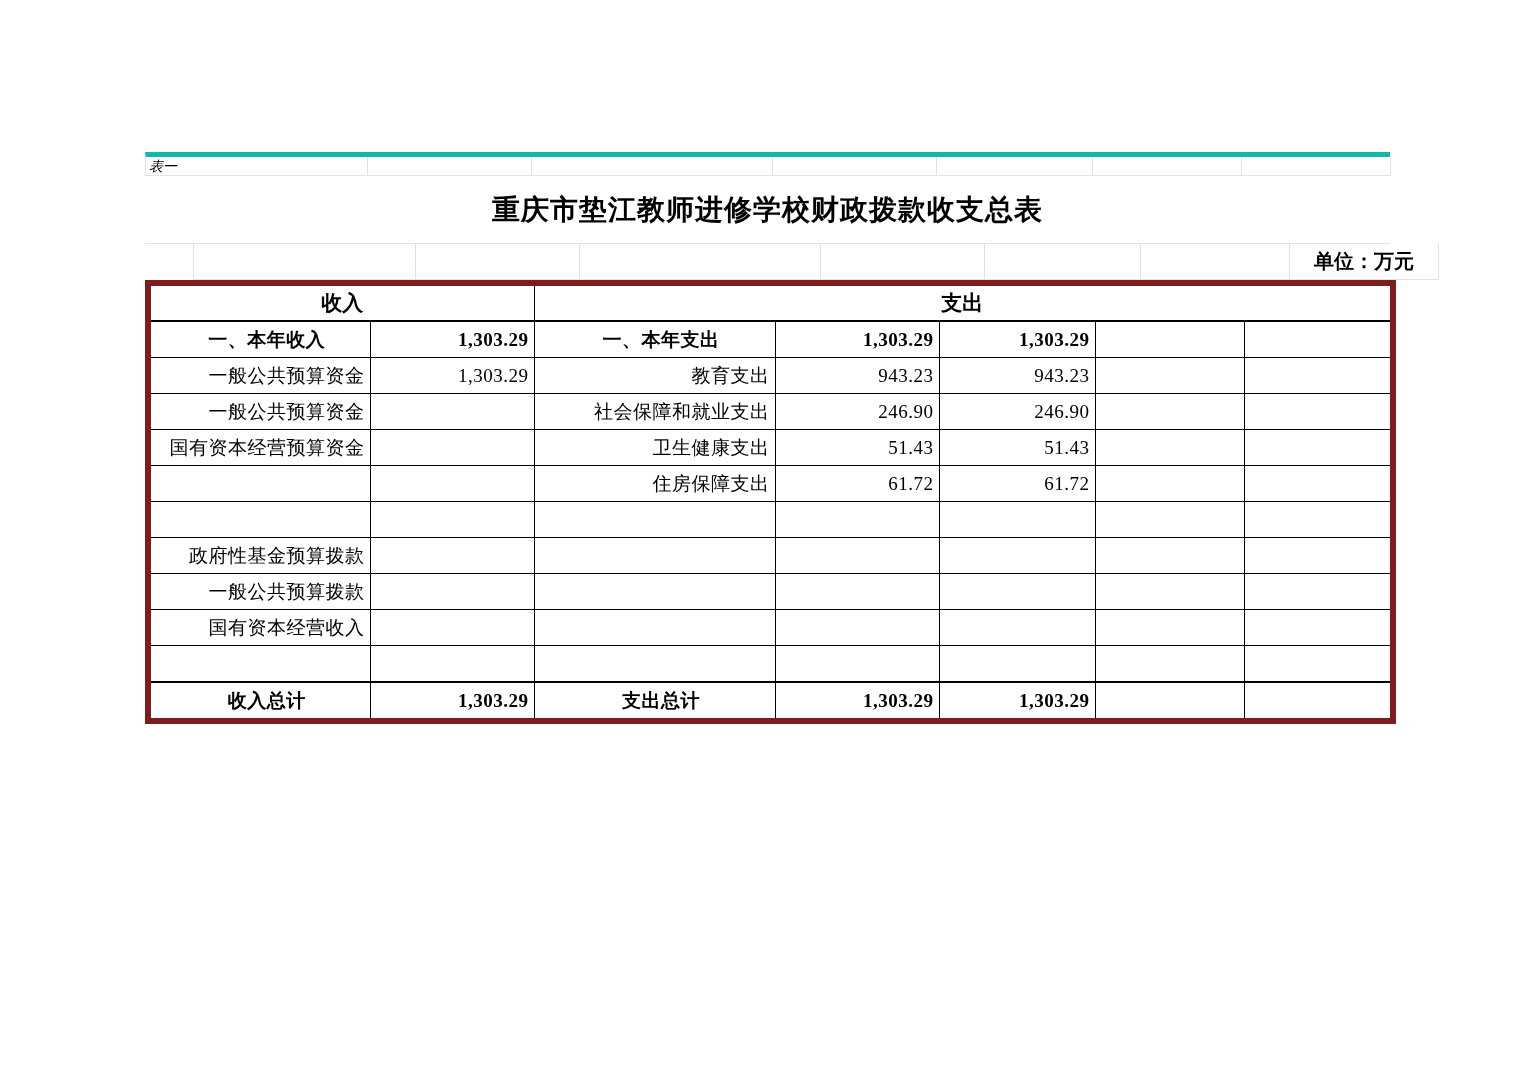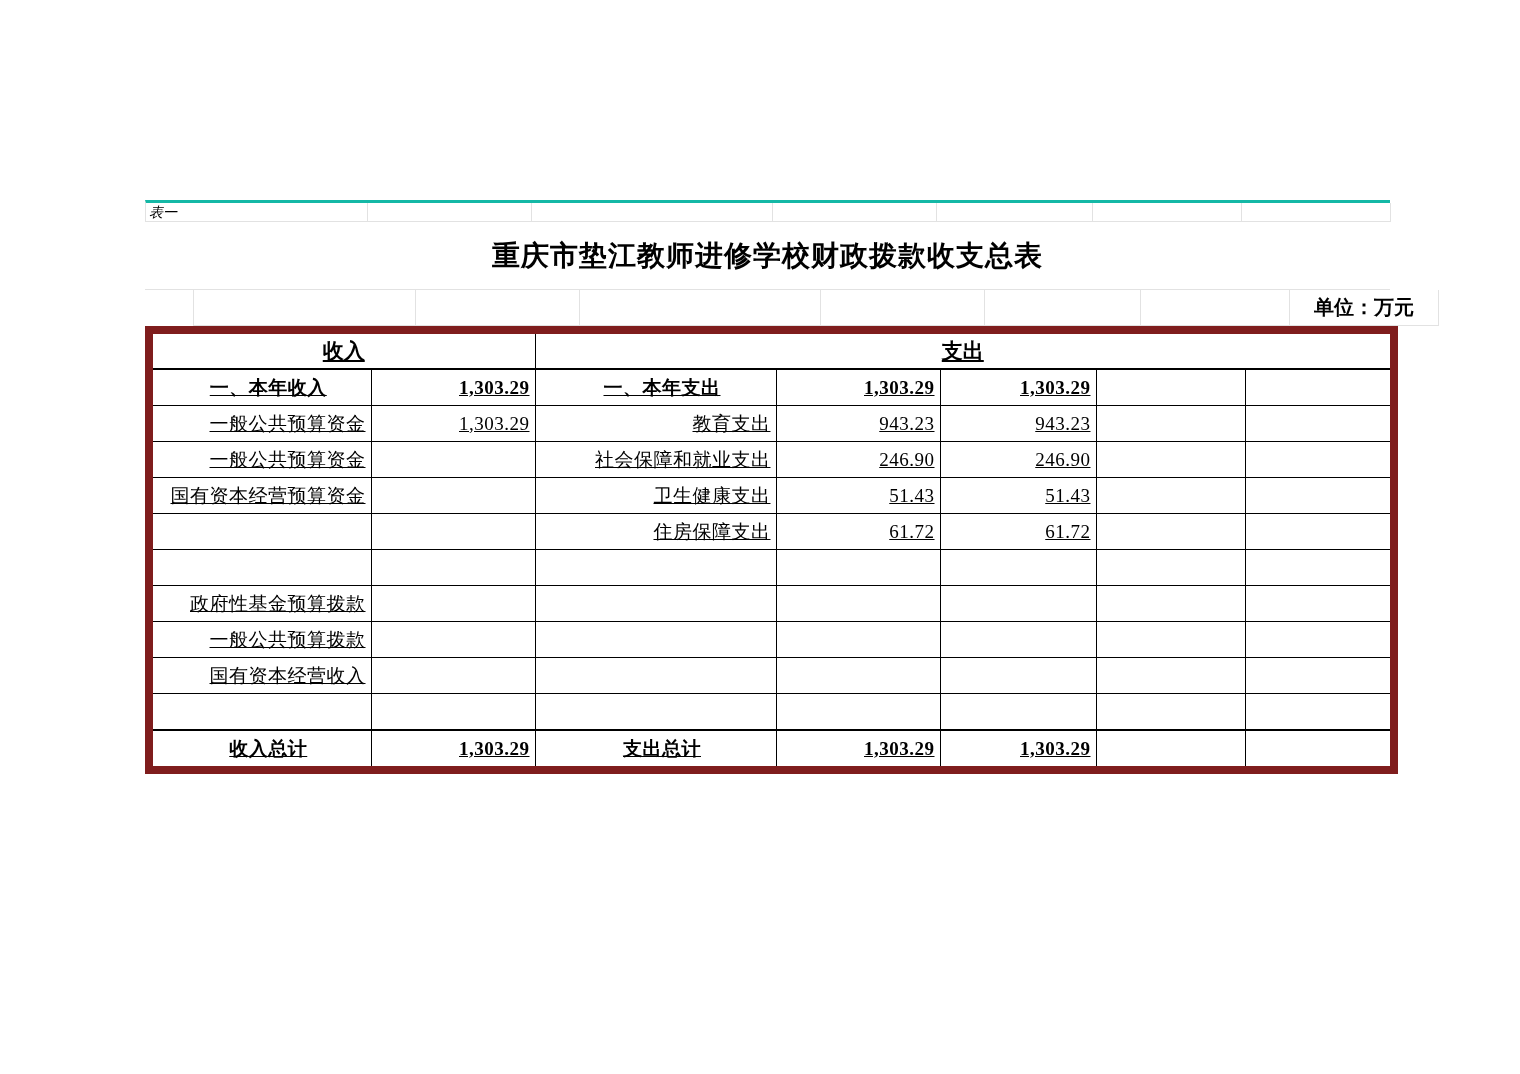--- a/index.html
+++ b/index.html
@@ -16,21 +16,21 @@
     left: 145px;
     top: 152px;
     width: 1245px;
   }
   
   .frow {
     display: grid;
     grid-template-columns: 222px 164px 241px 164px 156px 149px 149px;
     border-left: 1px solid #e2e2e2;
   }
-  .frow.top { border-top: 3px solid #14b8a6; margin-top: 48px; }
+  .frow.top { border-top: 5px solid #14b8a6; }
   .fcell {
     border-right: 1px solid #e2e2e2;
     border-bottom: 1px solid #e2e2e2;
     overflow: hidden;
   }
   .label-row { height: 19px; }
   .label-row .fcell {
     font-size: 14px;
     line-height: 19px;
     padding-left: 3px;
@@ -59,22 +59,21 @@
   .unit-row .unit {
     font-size: 20px;
     font-weight: bold;
     white-space: nowrap;
   }
   
   table.budget {
     border-collapse: collapse;
     table-layout: fixed;
     width: 1245px;
-    border: 8px solid #7f1d1d;
-    text-decoration: underline;
+    border: 6px solid #7f1d1d;
   }
   table.budget th, table.budget td {
     border: 1px solid #000;
     overflow: hidden;
     vertical-align: middle;
   }
   tr.group th {
     height: 32px;
     font-size: 21px;
     font-weight: bold;

